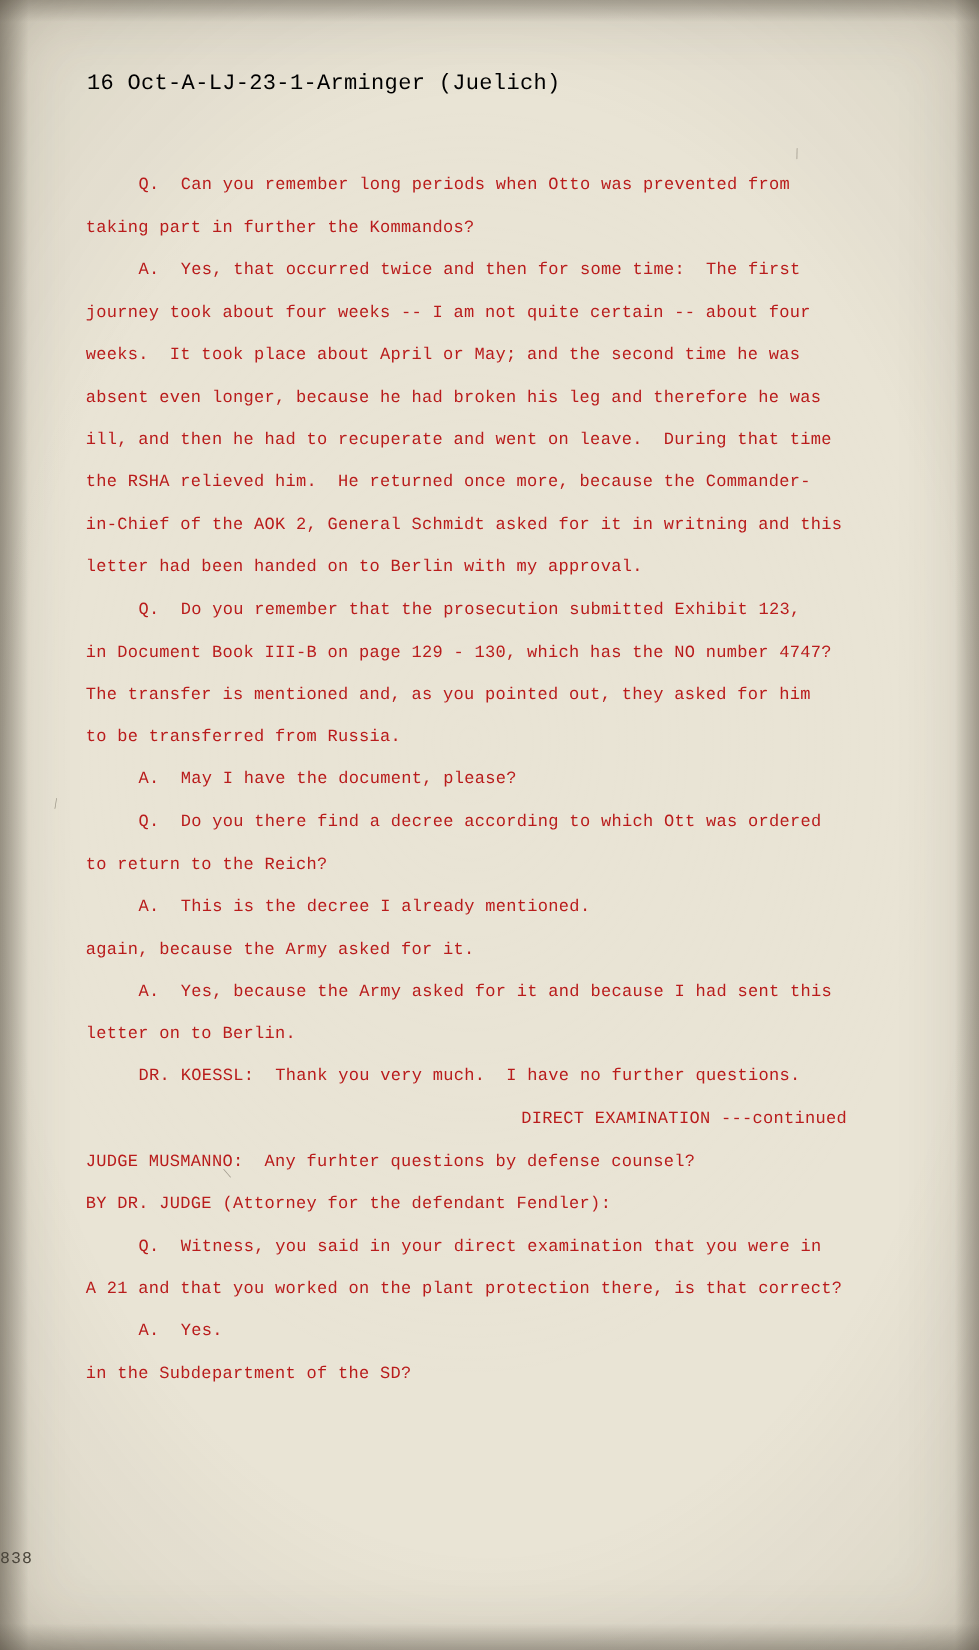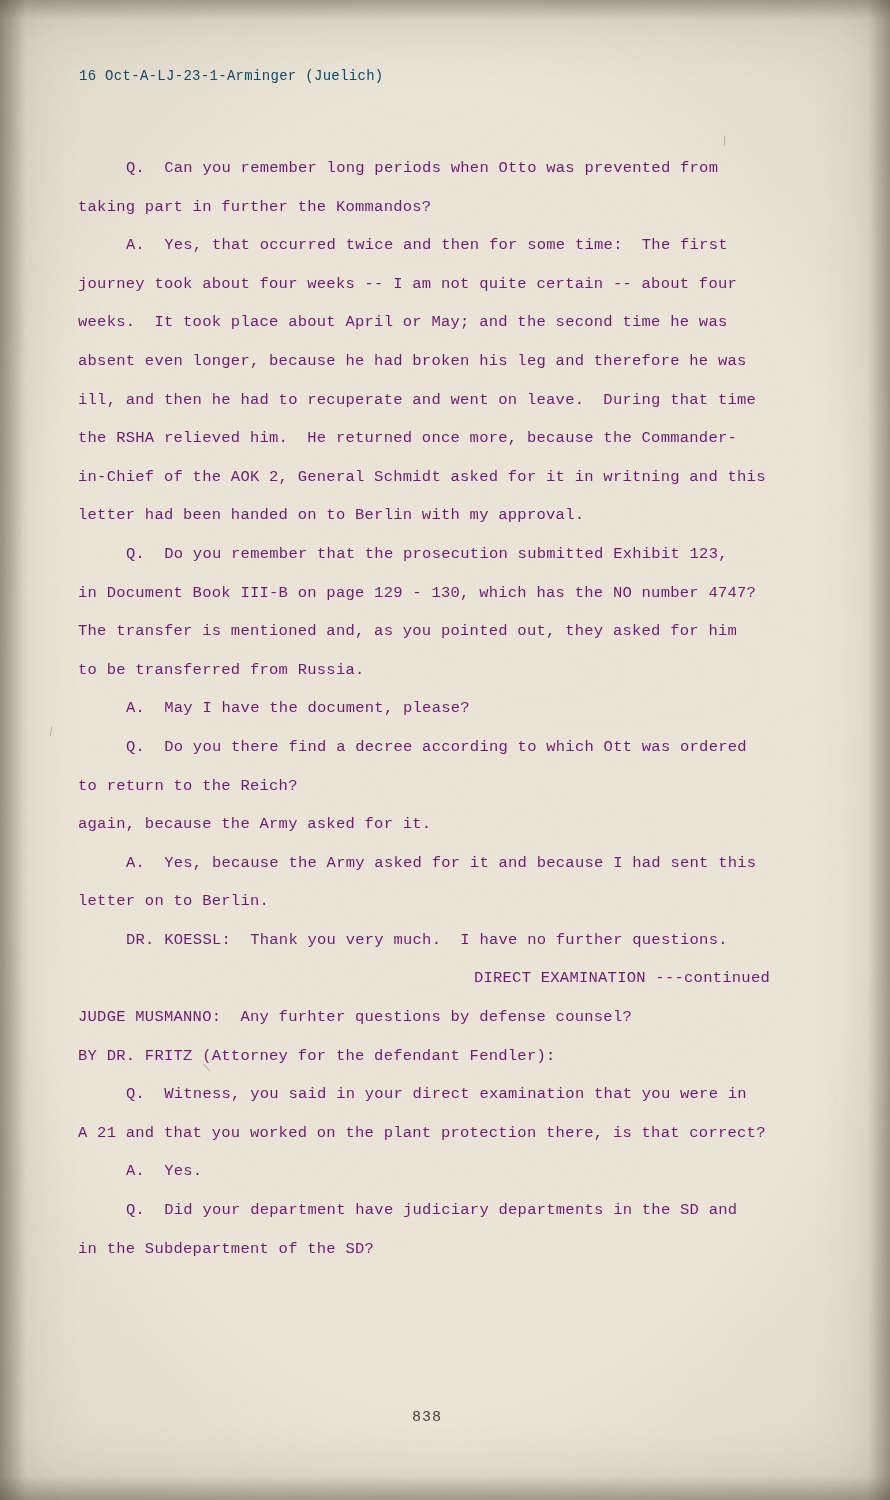--- a/index.html
+++ b/index.html
@@ -73,36 +73,36 @@
     z-index: 3;
     padding: 66px 74px 0 78px;
     font-family: "Liberation Mono", "DejaVu Sans Mono", monospace;
     color: #3a3párrafo;
   }
   .content {
     color: #3b372f;
   }
 
   .header-block {
-    font-size: 14px;
+    font-size: 20px;
     line-height: 21px;
     letter-spacing: 0.3px;
-    color: #0c4a6e;
+    color: #000000;
     margin-left: 1px;
   }
   .header-line {
     white-space: pre;
   }
 
   .body-block {
     margin-top: 62px;
     font-size: 15.5px;
     line-height: 38.6px;
     letter-spacing: 0.25px;
-    color: #701a75;
+    color: #b91c1c;
   }
   .para {
     margin: 0;
     white-space: pre-wrap;
   }
   .line {
     white-space: pre;
     display: block;
   }
   .indent {
@@ -111,21 +111,20 @@
   }
   .centered {
     text-align: right;
     padding-right: 46px;
   }
   .page-number {
     position: absolute;
     left: 0;
     right: 0;
     bottom: 74px;
-    text-align: center;
     font-family: "Liberation Mono", "DejaVu Sans Mono", monospace;
     font-size: 15px;
     letter-spacing: 1px;
     color: #4a453b;
     z-index: 4;
     padding-right: 36px;
   }
 
   
   .stray {
@@ -155,28 +154,29 @@
       <div class="header-line">16 Oct-A-LJ-23-1-Arminger (Juelich)</div>
     </div>
 
     <div class="body-block">
 
     <div class="para"><span class="line"><span class="indent"></span>Q.  Can you remember long periods when Otto was prevented from</span><span class="line">taking part in further the Kommandos?</span></div>
         <div class="para"><span class="line"><span class="indent"></span>A.  Yes, that occurred twice and then for some time:  The first</span><span class="line">journey took about four weeks -- I am not quite certain -- about four</span><span class="line">weeks.  It took place about April or May; and the second time he was</span><span class="line">absent even longer, because he had broken his leg and therefore he was</span><span class="line">ill, and then he had to recuperate and went on leave.  During that time</span><span class="line">the RSHA relieved him.  He returned once more, because the Commander-</span><span class="line">in-Chief of the AOK 2, General Schmidt asked for it in writning and this</span><span class="line">letter had been handed on to Berlin with my approval.</span></div>
         <div class="para"><span class="line"><span class="indent"></span>Q.  Do you remember that the prosecution submitted Exhibit 123,</span><span class="line">in Document Book III-B on page 129 - 130, which has the NO number 4747?</span><span class="line">The transfer is mentioned and, as you pointed out, they asked for him</span><span class="line">to be transferred from Russia.</span></div>
         <div class="para"><span class="line"><span class="indent"></span>A.  May I have the document, please?</span></div>
         <div class="para"><span class="line"><span class="indent"></span>Q.  Do you there find a decree according to which Ott was ordered</span><span class="line">to return to the Reich?</span></div>
+        <div class="para"><span class="line"><span class="indent"></span>A.  This is the decree I already mentioned.</span></div>
         <div class="para"><span class="line">again, because the Army asked for it.</span></div>
         <div class="para"><span class="line"><span class="indent"></span>A.  Yes, because the Army asked for it and because I had sent this</span><span class="line">letter on to Berlin.</span></div>
         <div class="para"><span class="line"><span class="indent"></span>DR. KOESSL:  Thank you very much.  I have no further questions.</span></div>
         <div class="para centered"><span class="line">DIRECT EXAMINATION ---continued</span></div>
-        <div class="para"><span class="line">JUDGE MUSMANNO:  Any furhter questions by defense counsel?</span><span class="line">BY DR. FRITZ (Attorney for the defendant Fendler):</span></div>
+        <div class="para"><span class="line">JUDGE MUSMANNO:  Any furhter questions by defense counsel?</span><span class="line">BY DR. JUDGE (Attorney for the defendant Fendler):</span></div>
         <div class="para"><span class="line"><span class="indent"></span>Q.  Witness, you said in your direct examination that you were in</span><span class="line">A 21 and that you worked on the plant protection there, is that correct?</span></div>
         <div class="para"><span class="line"><span class="indent"></span>A.  Yes.</span></div>
-        <div class="para"><span class="line"><span class="indent"></span>Q.  Did your department have judiciary departments in the SD and</span><span class="line">in the Subdepartment of the SD?</span></div>
+        <div class="para"><span class="line">in the Subdepartment of the SD?</span></div>
       </div>
   </div>
 
   <div class="page-number">838</div>
 
   <span class="stray stray-1">/</span>
   <span class="stray stray-2">/</span>
   <span class="stray stray-3">\</span>
 </div>
 

